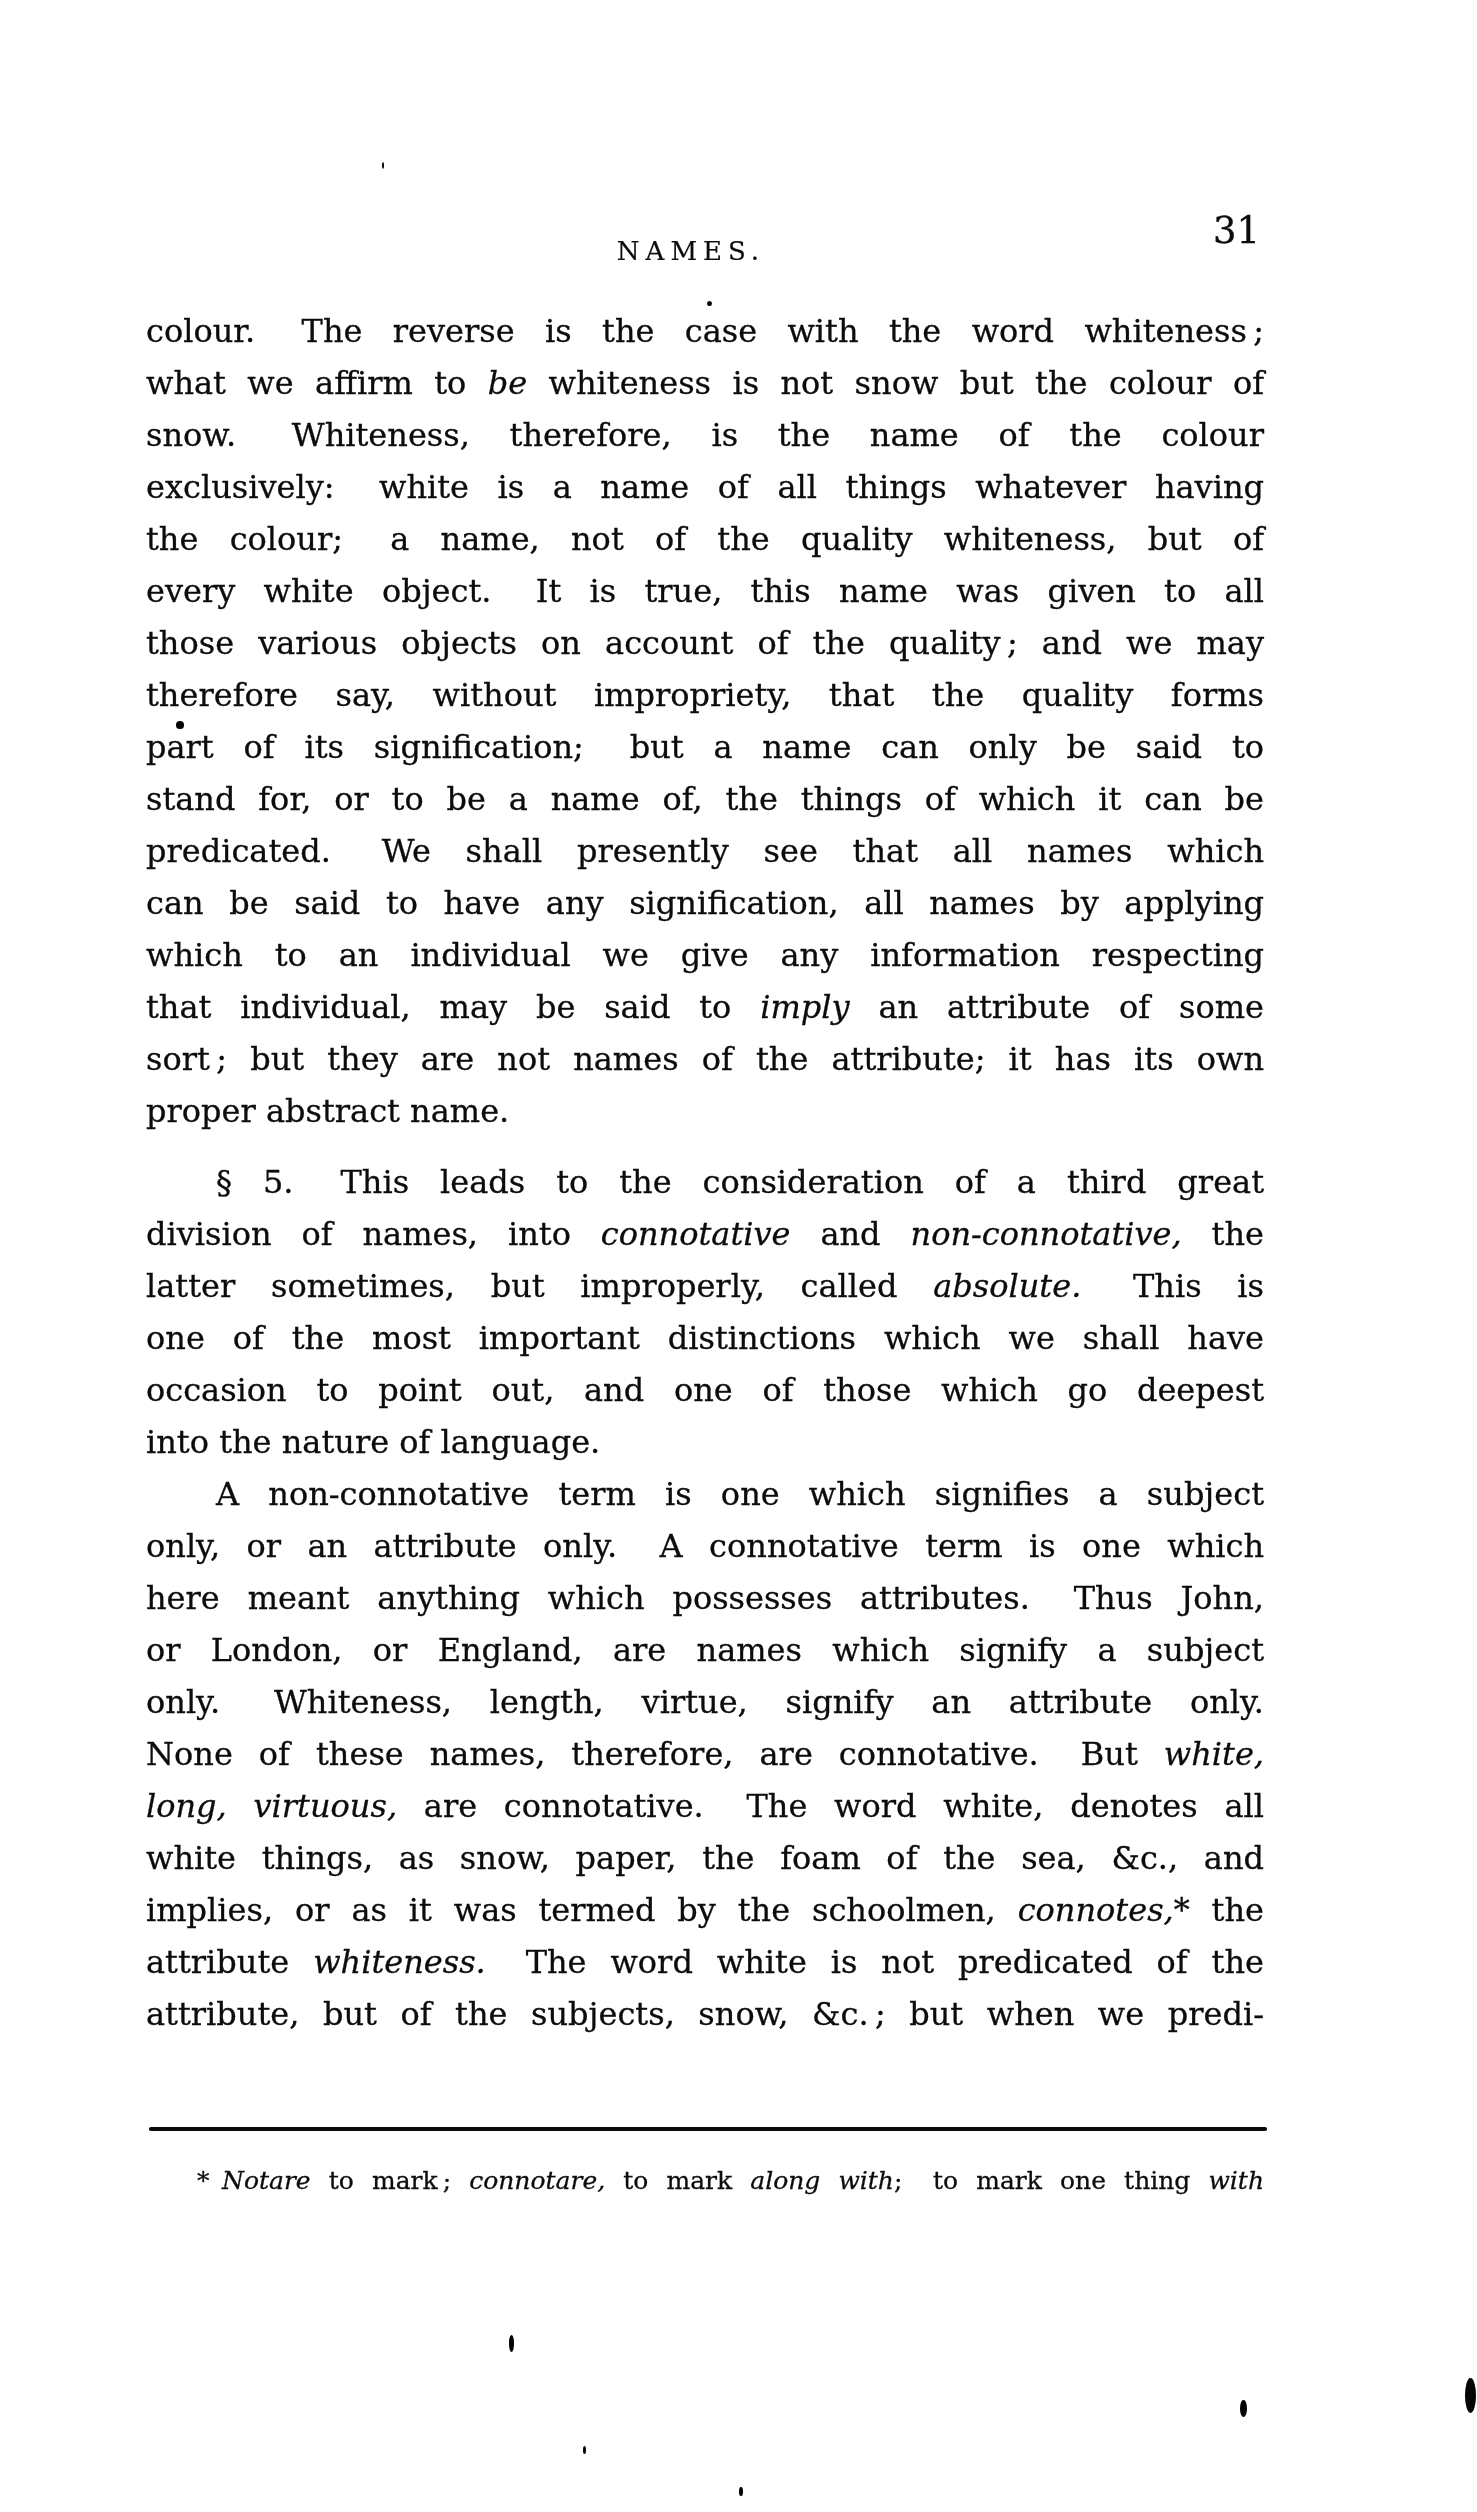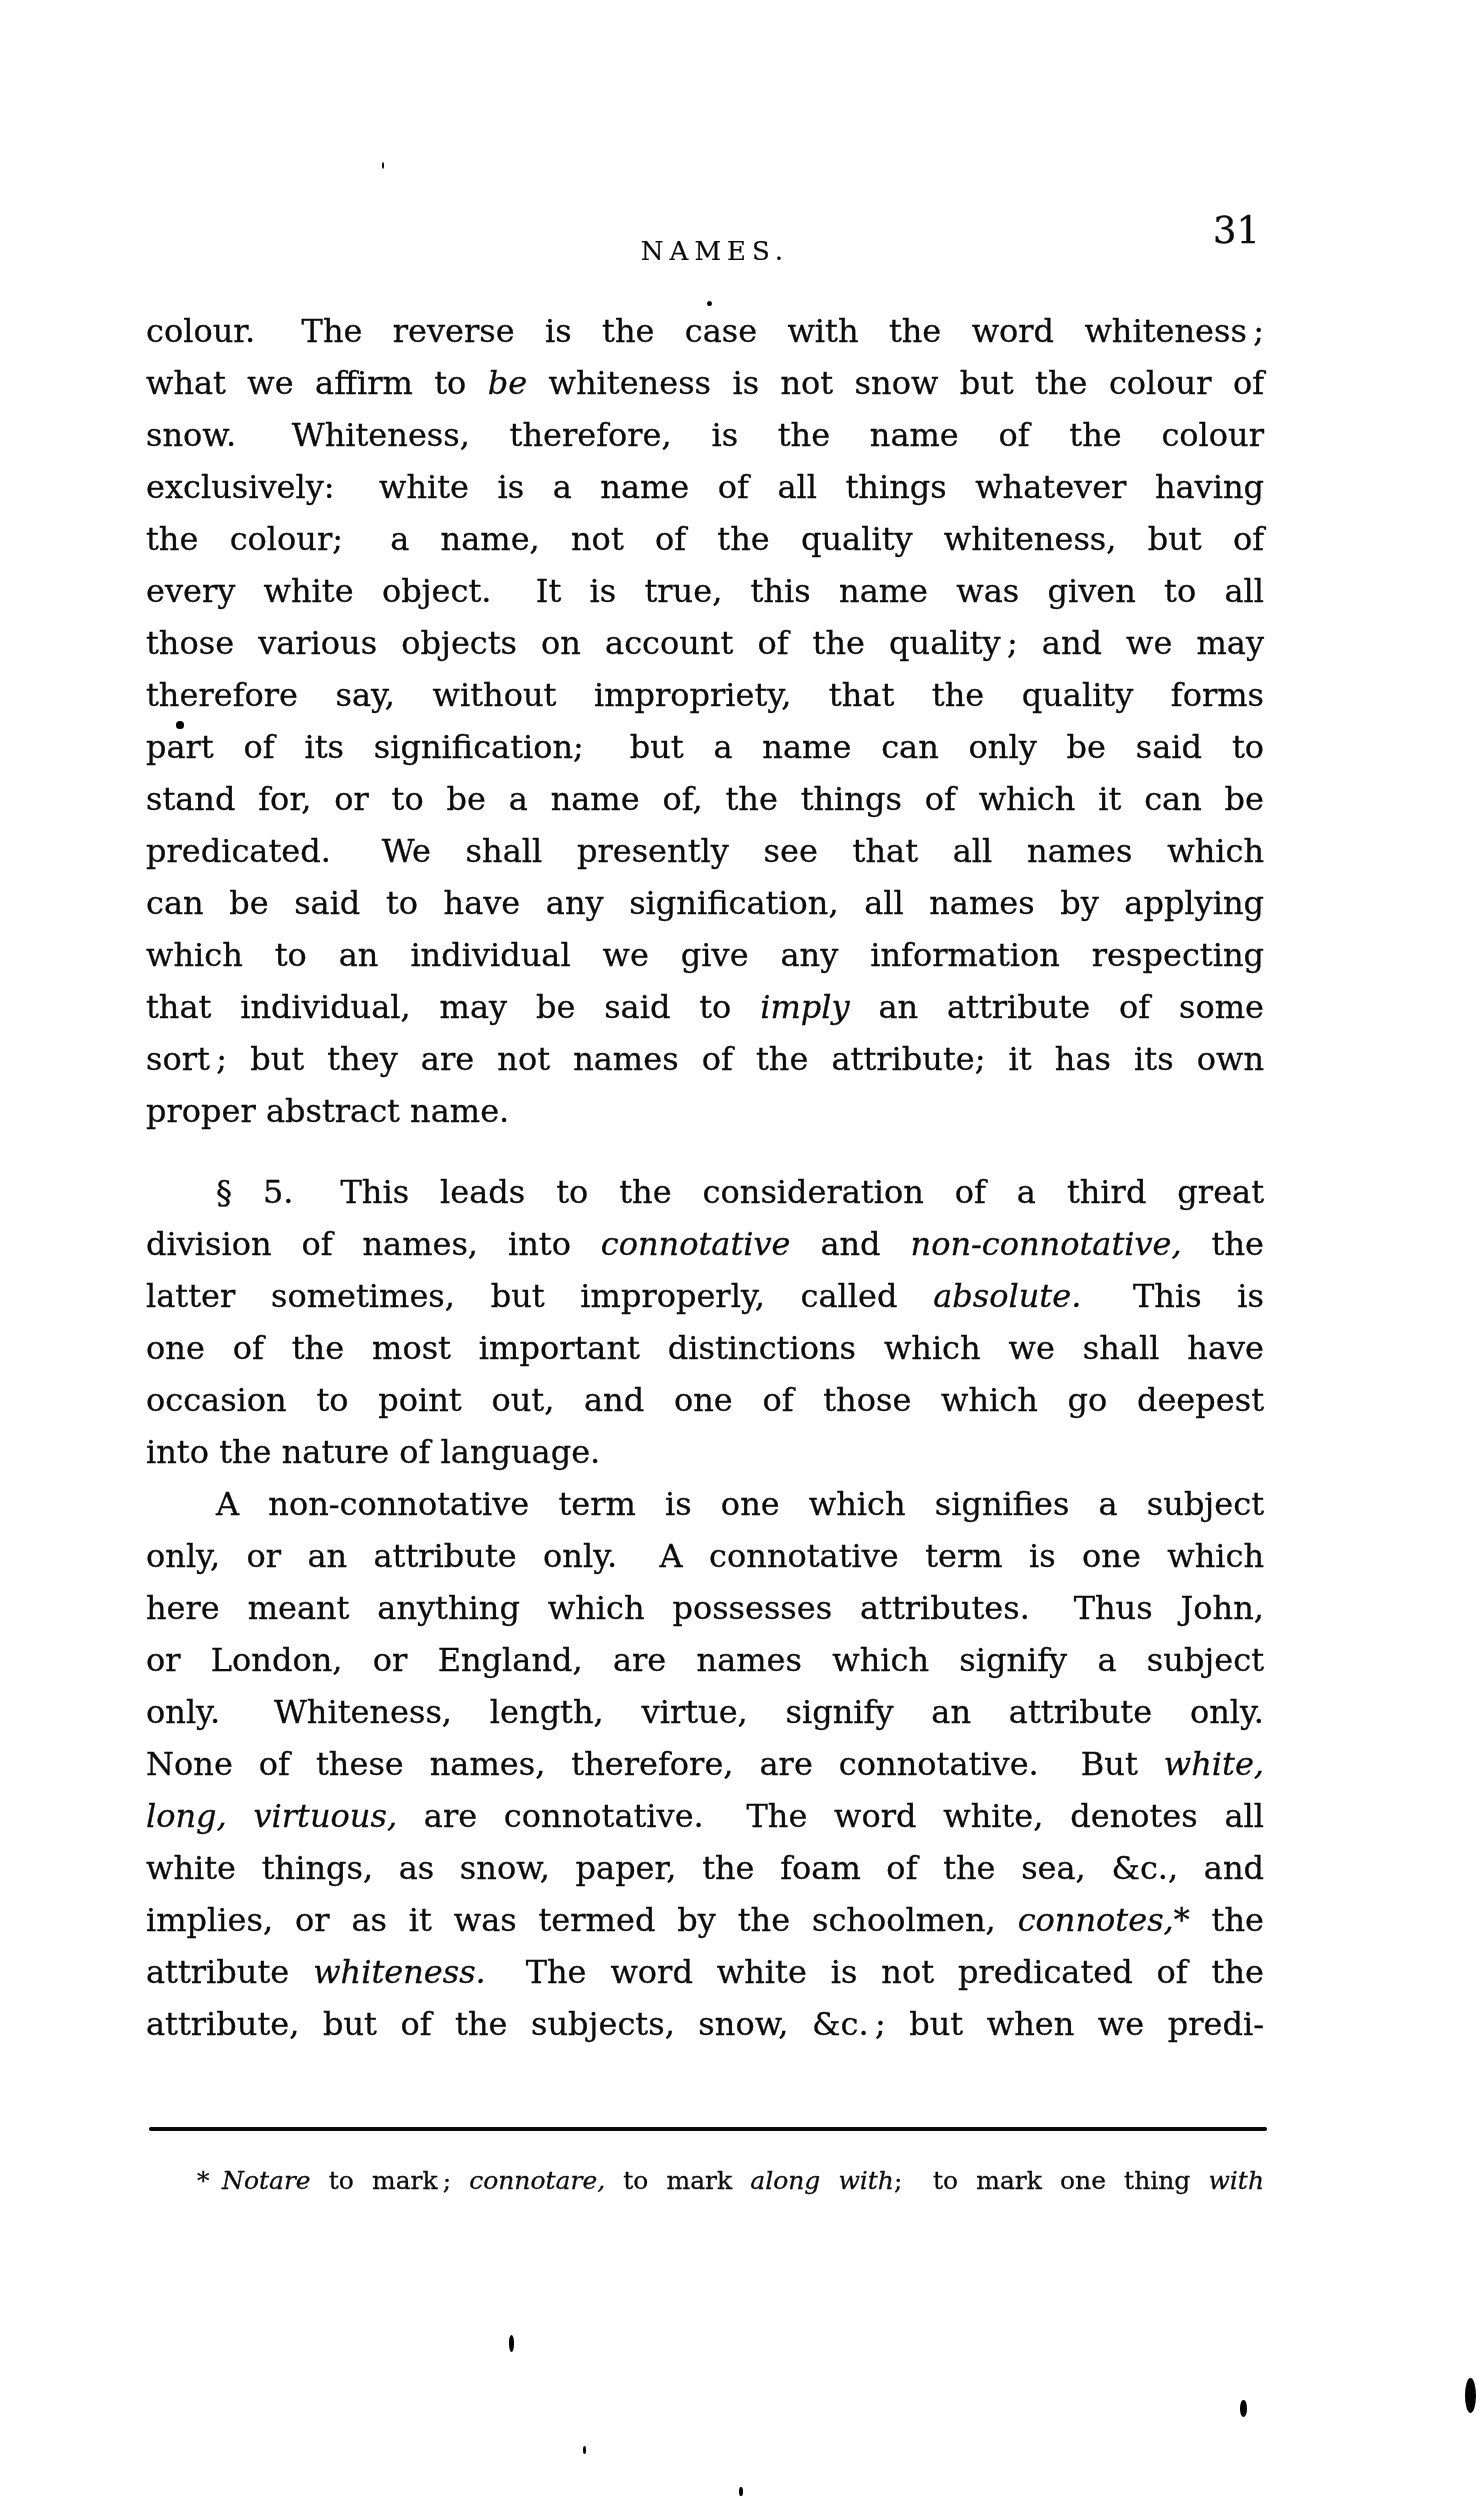--- a/index.html
+++ b/index.html
@@ -8,39 +8,39 @@
     background: #ffffff;
     font-family: "DejaVu Serif", "Liberation Serif", serif;
     color: #0c0c0c;
     position: relative;
     overflow: hidden;
   }
   .page { position: absolute; inset: 0; }
 
   .running-head {
     position: absolute;
-    left: 156px; width: 1118px; top: 238px;
+    left: 132px; width: 1118px; top: 238px;
     text-align: center;
     font-size: 26px; line-height: 1;
     letter-spacing: 6px;
     -webkit-text-stroke: 0.2px #0c0c0c;
   }
   .page-num {
     position: absolute;
     right: 218px; top: 212px;
     font-size: 37px; line-height: 1;
     -webkit-text-stroke: 0.3px #0c0c0c;
   }
 
   .body-block {
     position: absolute;
     left: 146px; top: 305px; width: 1118px;
   }
   .paragraph { margin: 0; }
-  .paragraph.gap-before { margin-top: 29px; }
+  .paragraph.gap-before { margin-top: 19px; }
 
   .line {
     height: 52px; line-height: 52px;
     font-size: 32px;
     text-align: justify;
     text-align-last: justify;
     text-justify: inter-word;
     -webkit-text-stroke: 0.3px #0c0c0c;
     overflow: visible;
   }

